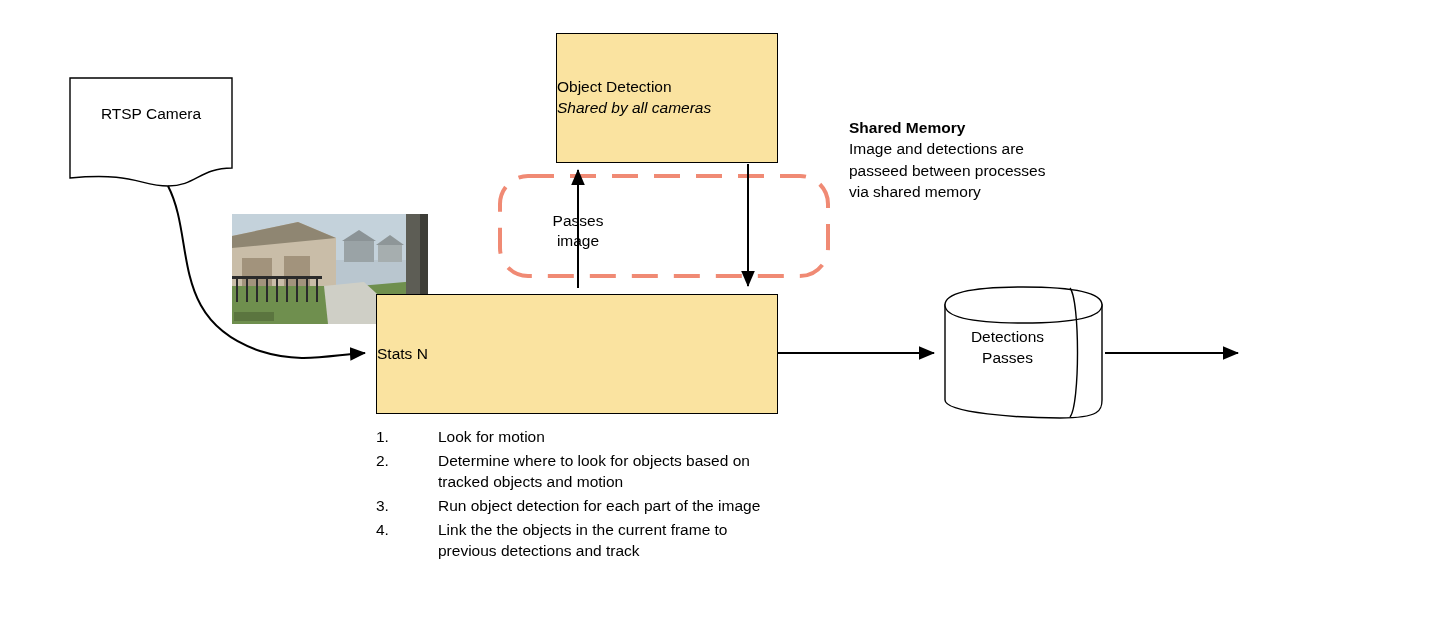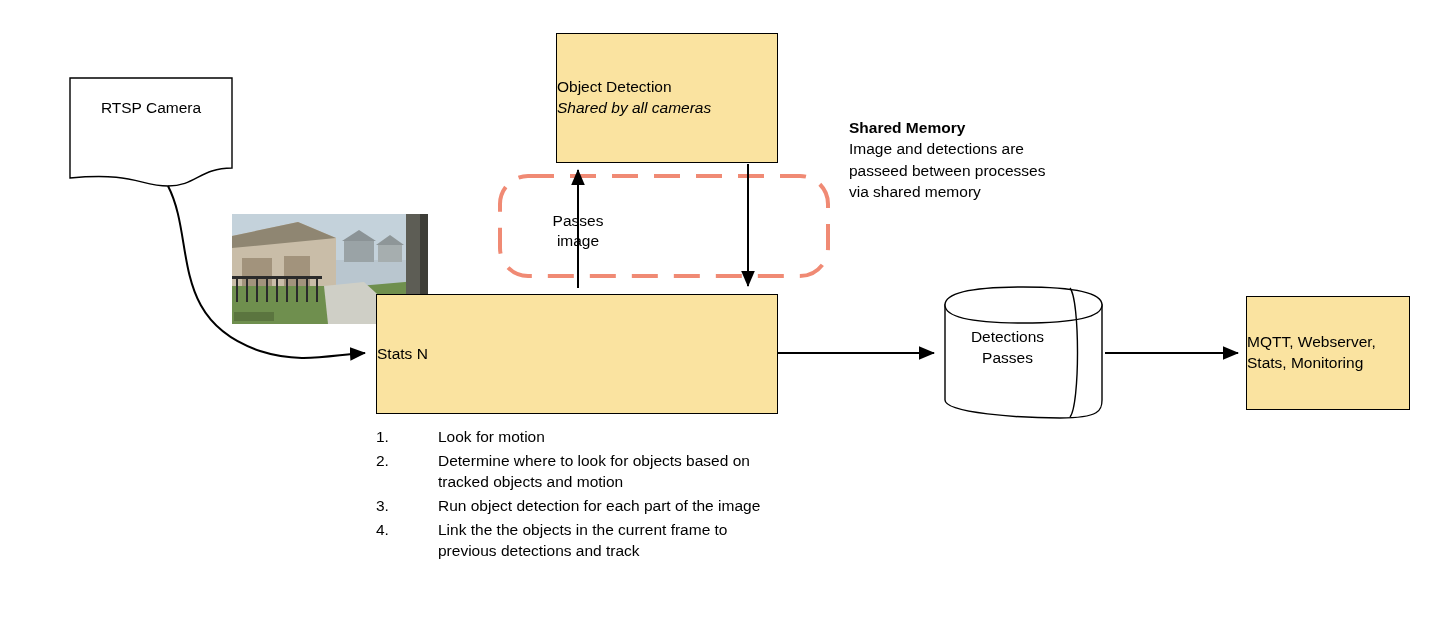--- a/index.html
+++ b/index.html
@@ -118,21 +118,21 @@
 
     <g>
       <path d="M945,305 L945,400 C945,413 1020,418 1060,418 C1100,418 1102,410 1102,400 L1102,305 Z" fill="#ffffff" stroke="#000000" stroke-width="1.4"></path>
       <path d="M945,305 C945,292 975,287 1023,287 C1072,287 1102,292 1102,305 C1102,318 1072,323 1023,323 C975,323 945,318 945,305 Z" fill="#ffffff" stroke="#000000" stroke-width="1.4"></path>
       <path d="M1070,288 C1080,300 1080,405 1070,417" fill="none" stroke="#000000" stroke-width="1.4"></path>
     </g>
 
     <path d="M1105,353 L1238,353" fill="none" stroke="#000000" stroke-width="2" marker-end="url(#arrow)"></path>
   </svg>
 
-  <div class="doc-label" style="left:70px; top:99px; width:162px;">
+  <div class="doc-label" style="left:70px; top:105px; width:162px;">
     <span>RTSP Camera</span>
   </div>
 
 
   <div class="cam-photo" style="left:232px; top:214px; width:196px; height:110px;">
     <svg width="196" height="110" viewBox="0 0 196 110">
       <rect x="0" y="0" width="196" height="110" fill="#b9c6cf"></rect>
 
       <rect x="0" y="0" width="196" height="46" fill="#c4d2db"></rect>
 
@@ -213,18 +213,14 @@
       </tbody>
     </table>
   </div>
 
   <div class="cyl-label" style="left:945px; top:327px; width:125px;">
     <div>Detections</div>
     <div>Passes</div>
   </div>
 
 
-  <div class="node box" style="left:1246px; top:296px; width:164px; height:114px;">
-    <div>MQTT, Webserver,</div>
-    <div>Stats, Monitoring</div>
-  </div>
 
 </div>
 
 </body></html>

